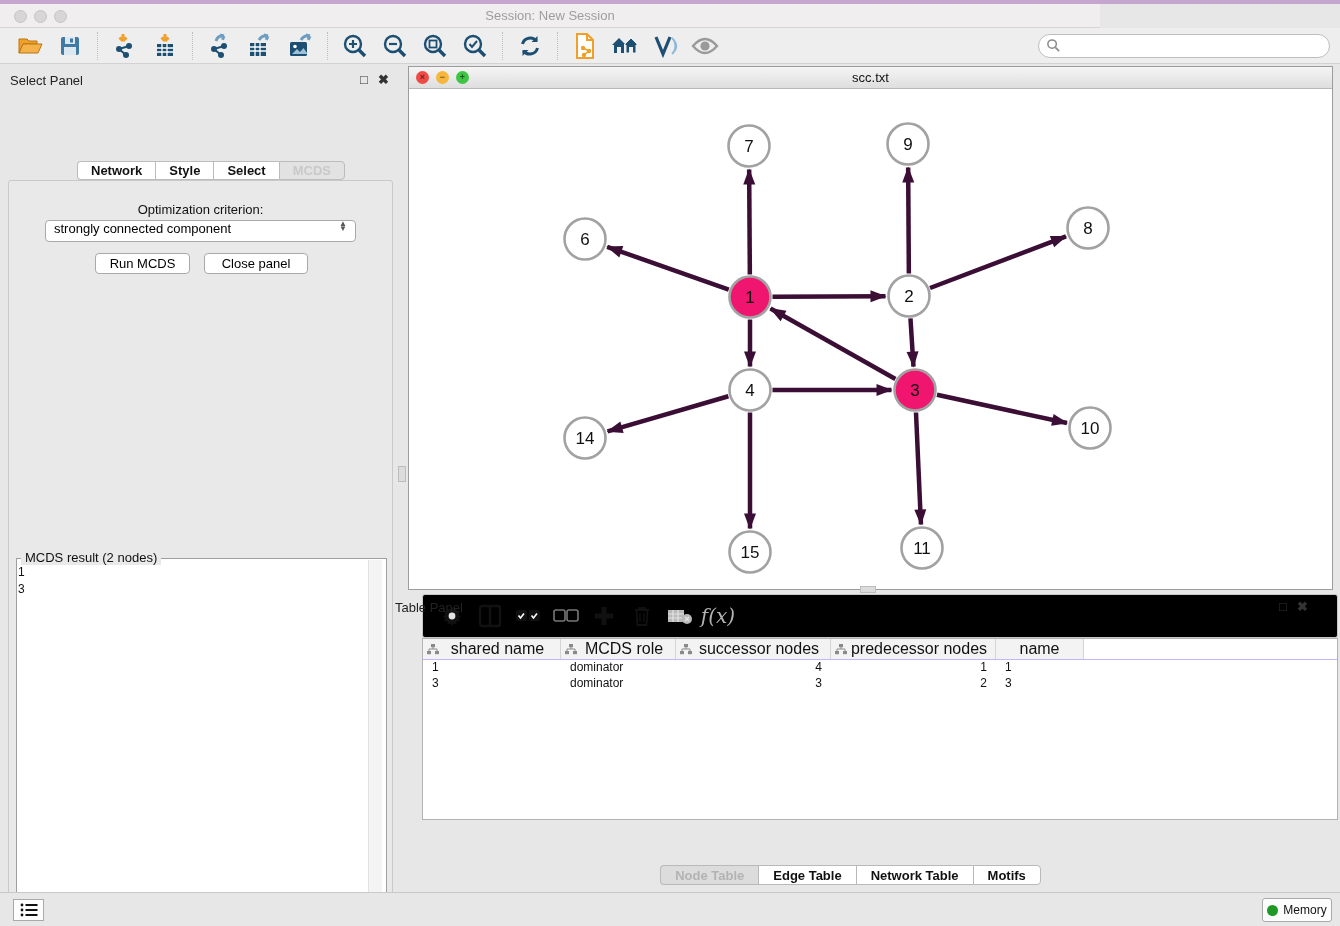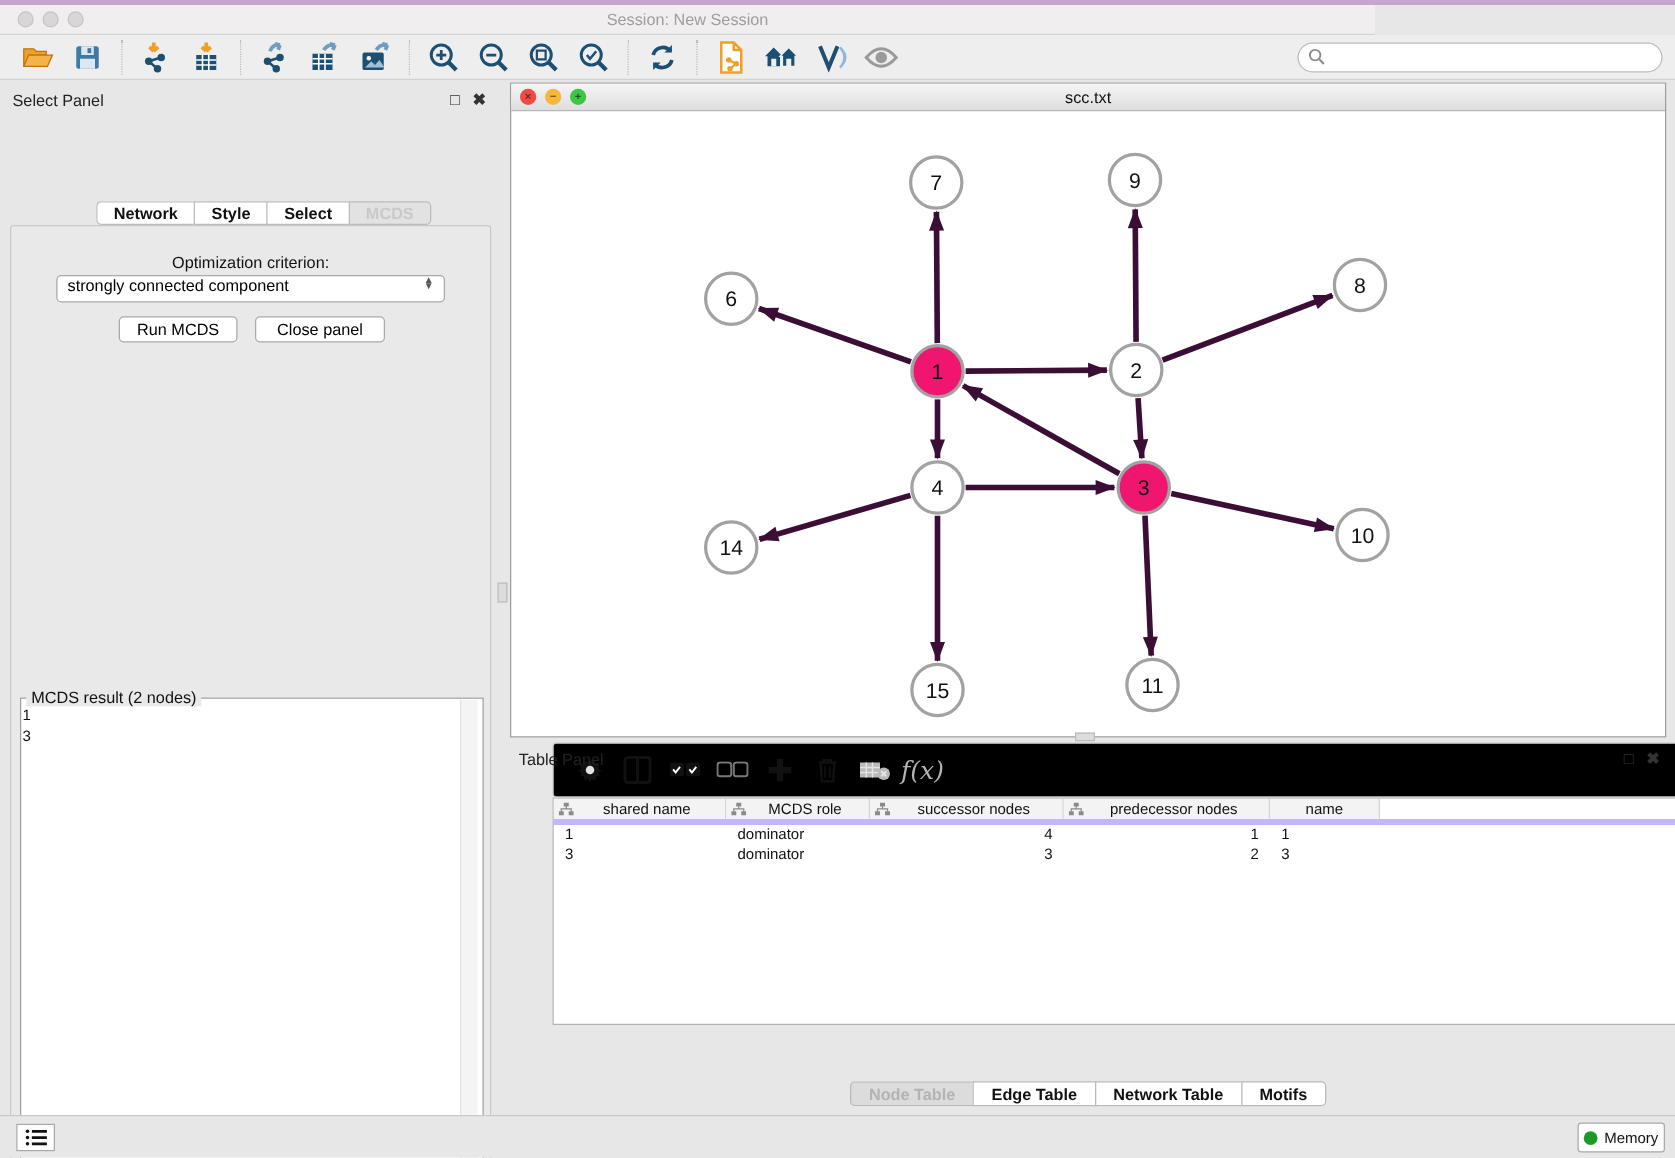--- a/index.html
+++ b/index.html
@@ -52,27 +52,27 @@
   .nt-light { width:13px; height:13px; border-radius:50%; margin-right:7px; font-size:9px; font-weight:bold; text-align:center;
               line-height:13px; color:rgba(0,0,0,.55); }
   #net-title { position:absolute; left:0; width:100%; text-align:center; font-size:13px; color:#111; pointer-events:none; }
   #graph-area { left:0; top:22px; width:923px; height:500px; }
 
   .grip { background:#dcdcdc; border:1px solid #bdbdbd; }
   #grip-v { left:398px; top:466px; width:8px; height:16px; }
   #grip-h { left:860px; top:586px; width:16px; height:7px; }
 
   
-  #table-panel { left:408px; top:594px; width:925px; height:292px;padding-left:34px; }
+  #table-panel { left:388px; top:594px; width:925px; height:292px;padding-left:34px; }
   #tp-toolbar { left:7px; top:31px; width:916px; height:44px; background:#000000; border:1px solid #c8c8c8; border-radius:3px;
                 display:flex; align-items:center; padding-left:12px; }
   .tp-icon { width:34px; height:32px; display:flex; align-items:center; justify-content:center; margin-right:4px; }
   .tp-fx { font-family:"DejaVu Serif", serif; font-style:italic; font-size:20px; color:#b3b3b3; }
   #data-table { left:7px; top:80px; width:916px; height:182px; background:#fff; border:1px solid #b2b2b2; }
-  #dt-header { display:flex; height:21px; border-bottom:5px solid #c4b5fd; font-size:12px; }
+  #dt-header { display:flex; height:21px; border-bottom:1px solid #c4b5fd; font-size:16px; }
   .dt-hcell { background:#f3f3f3; border-right:1px solid #d4d4d4; display:flex; align-items:center; padding:0 4px; }
   .dt-hcell .hlabel { flex:1; text-align:center; color:#111; }
   .dt-row { display:flex; height:16px; font-size:12px; color:#111; }
   .dt-cell { padding:0 9px; overflow:hidden; white-space:nowrap; }
   .al { text-align:left; } .ar { text-align:right; }
   #tp-tabs { left:0; top:271px; width:925px; display:flex; justify-content:center; }
   .tp-tab { height:20px; padding:0 14px; font-size:13px; font-weight:bold; line-height:19px; background:#fff;
             border:1px solid #b9b9b9; border-right:none; color:#111; }
   .tp-tab:first-child { border-radius:4px 0 0 4px; }
   .tp-tab:last-child { border-right:1px solid #b9b9b9; border-radius:0 4px 4px 0; }

